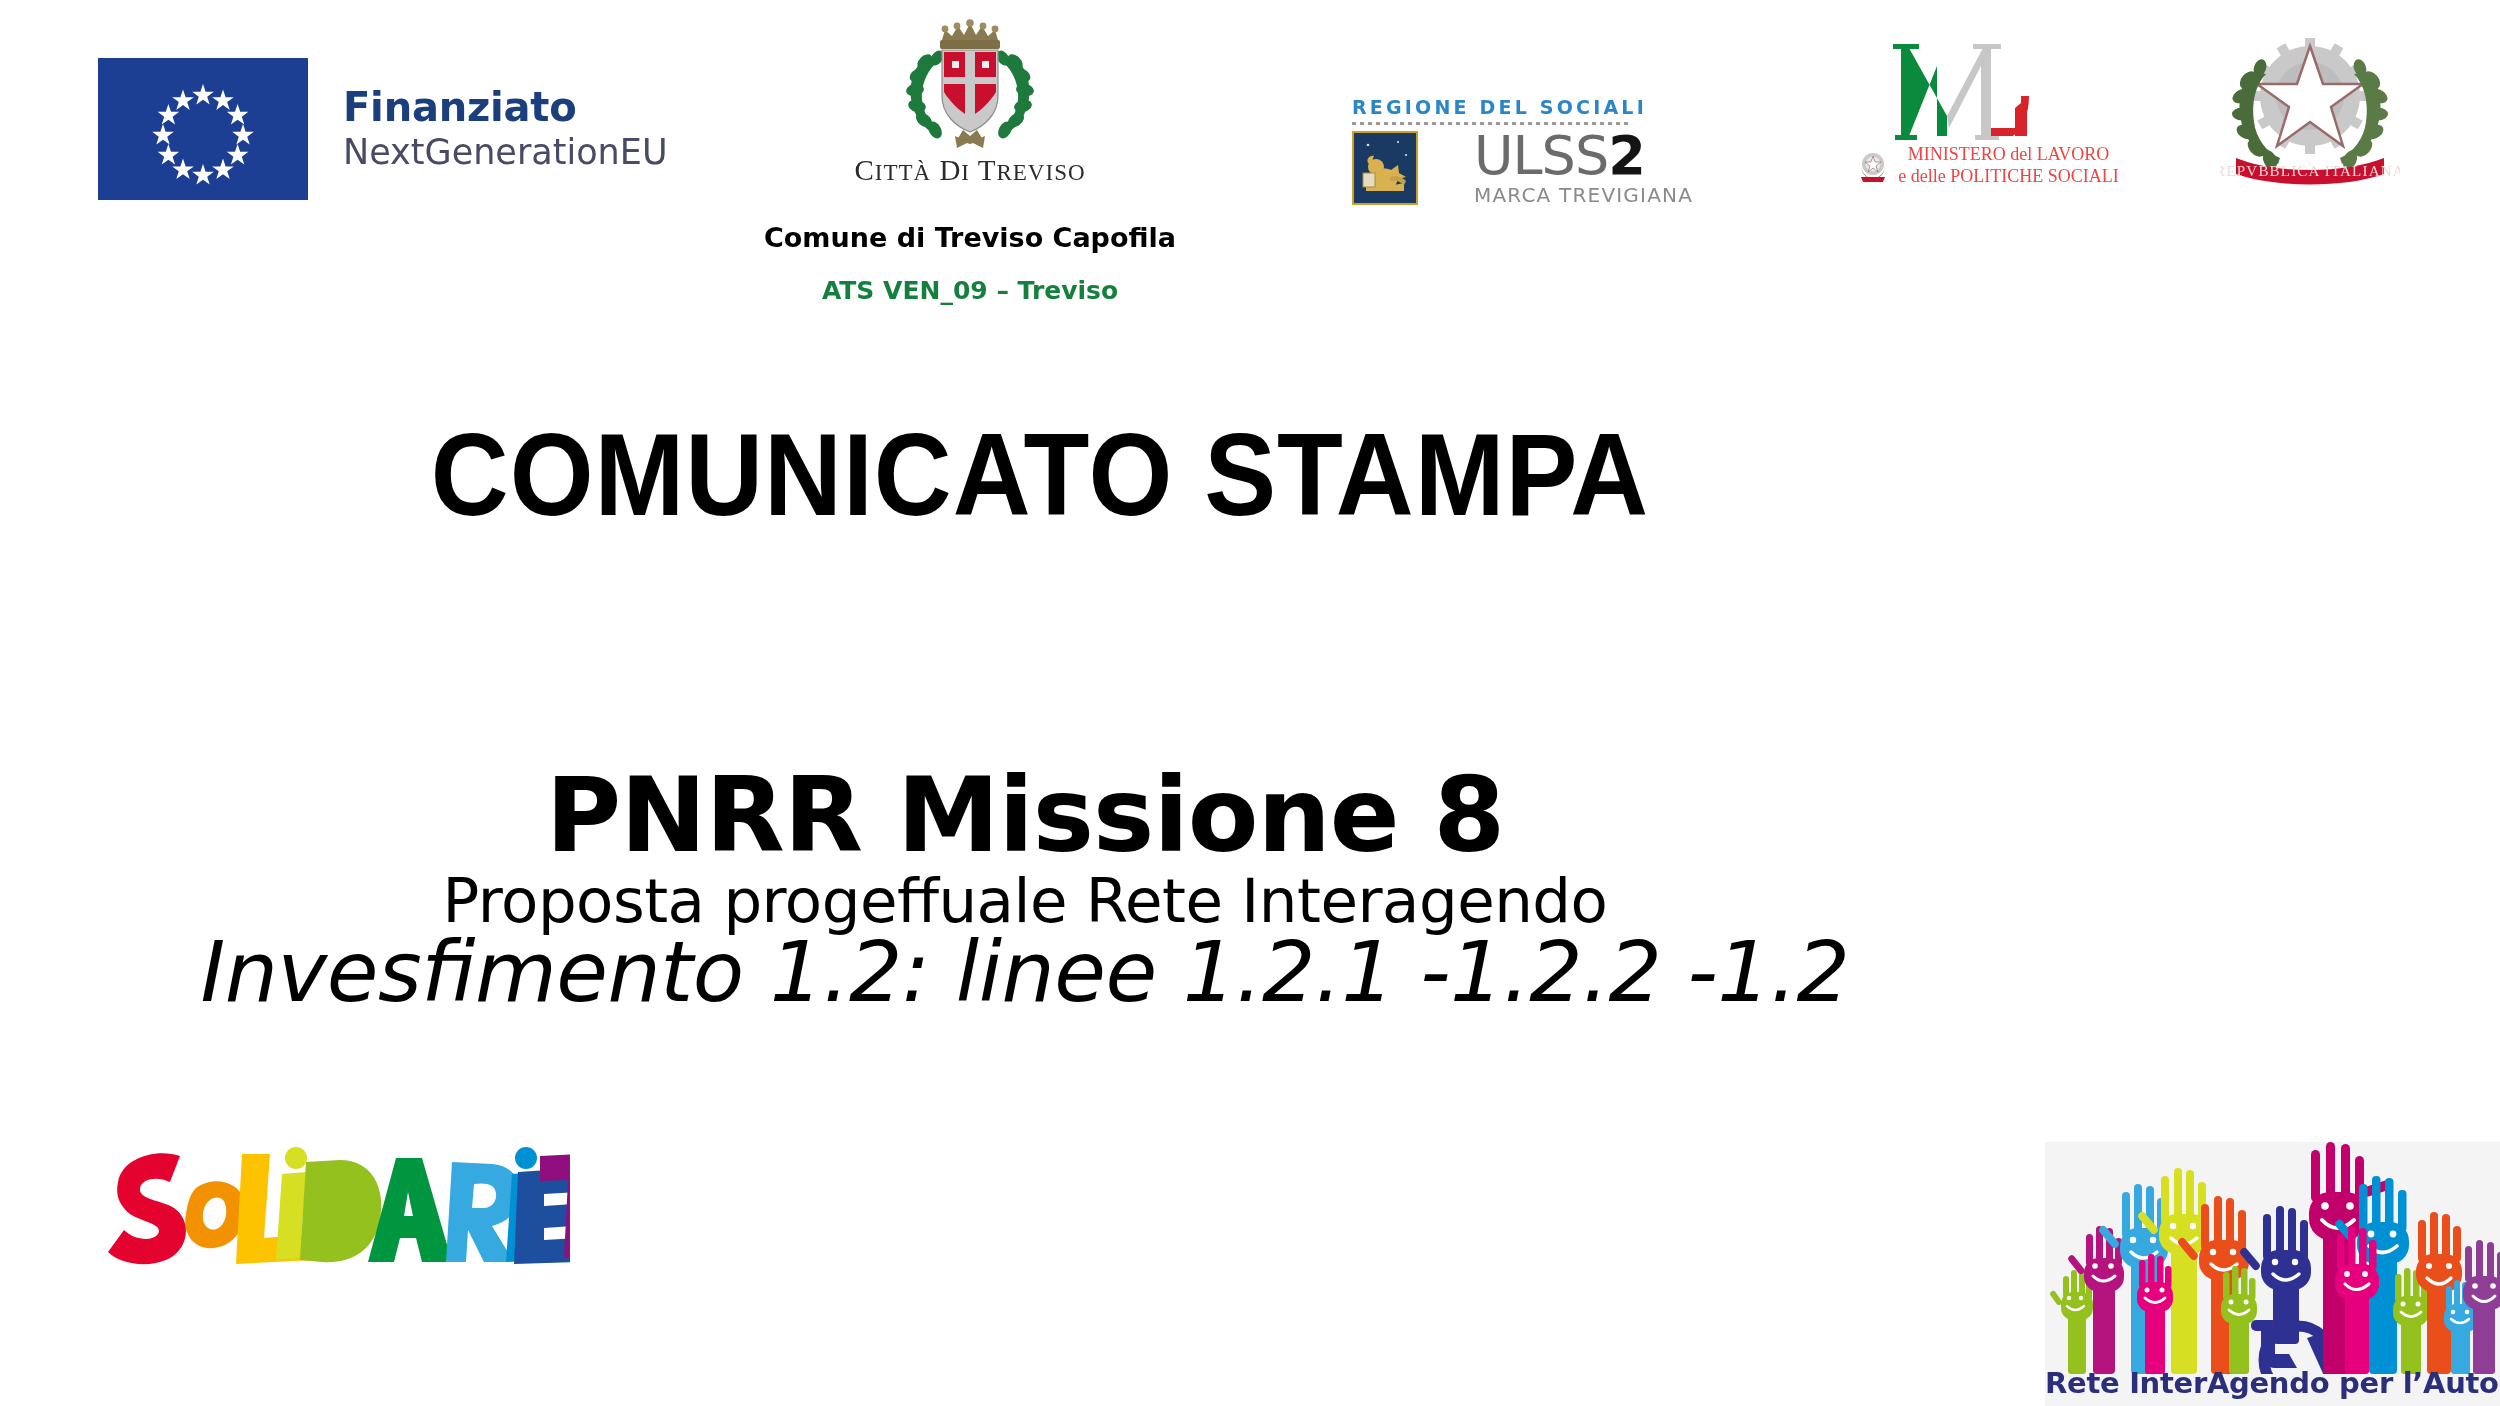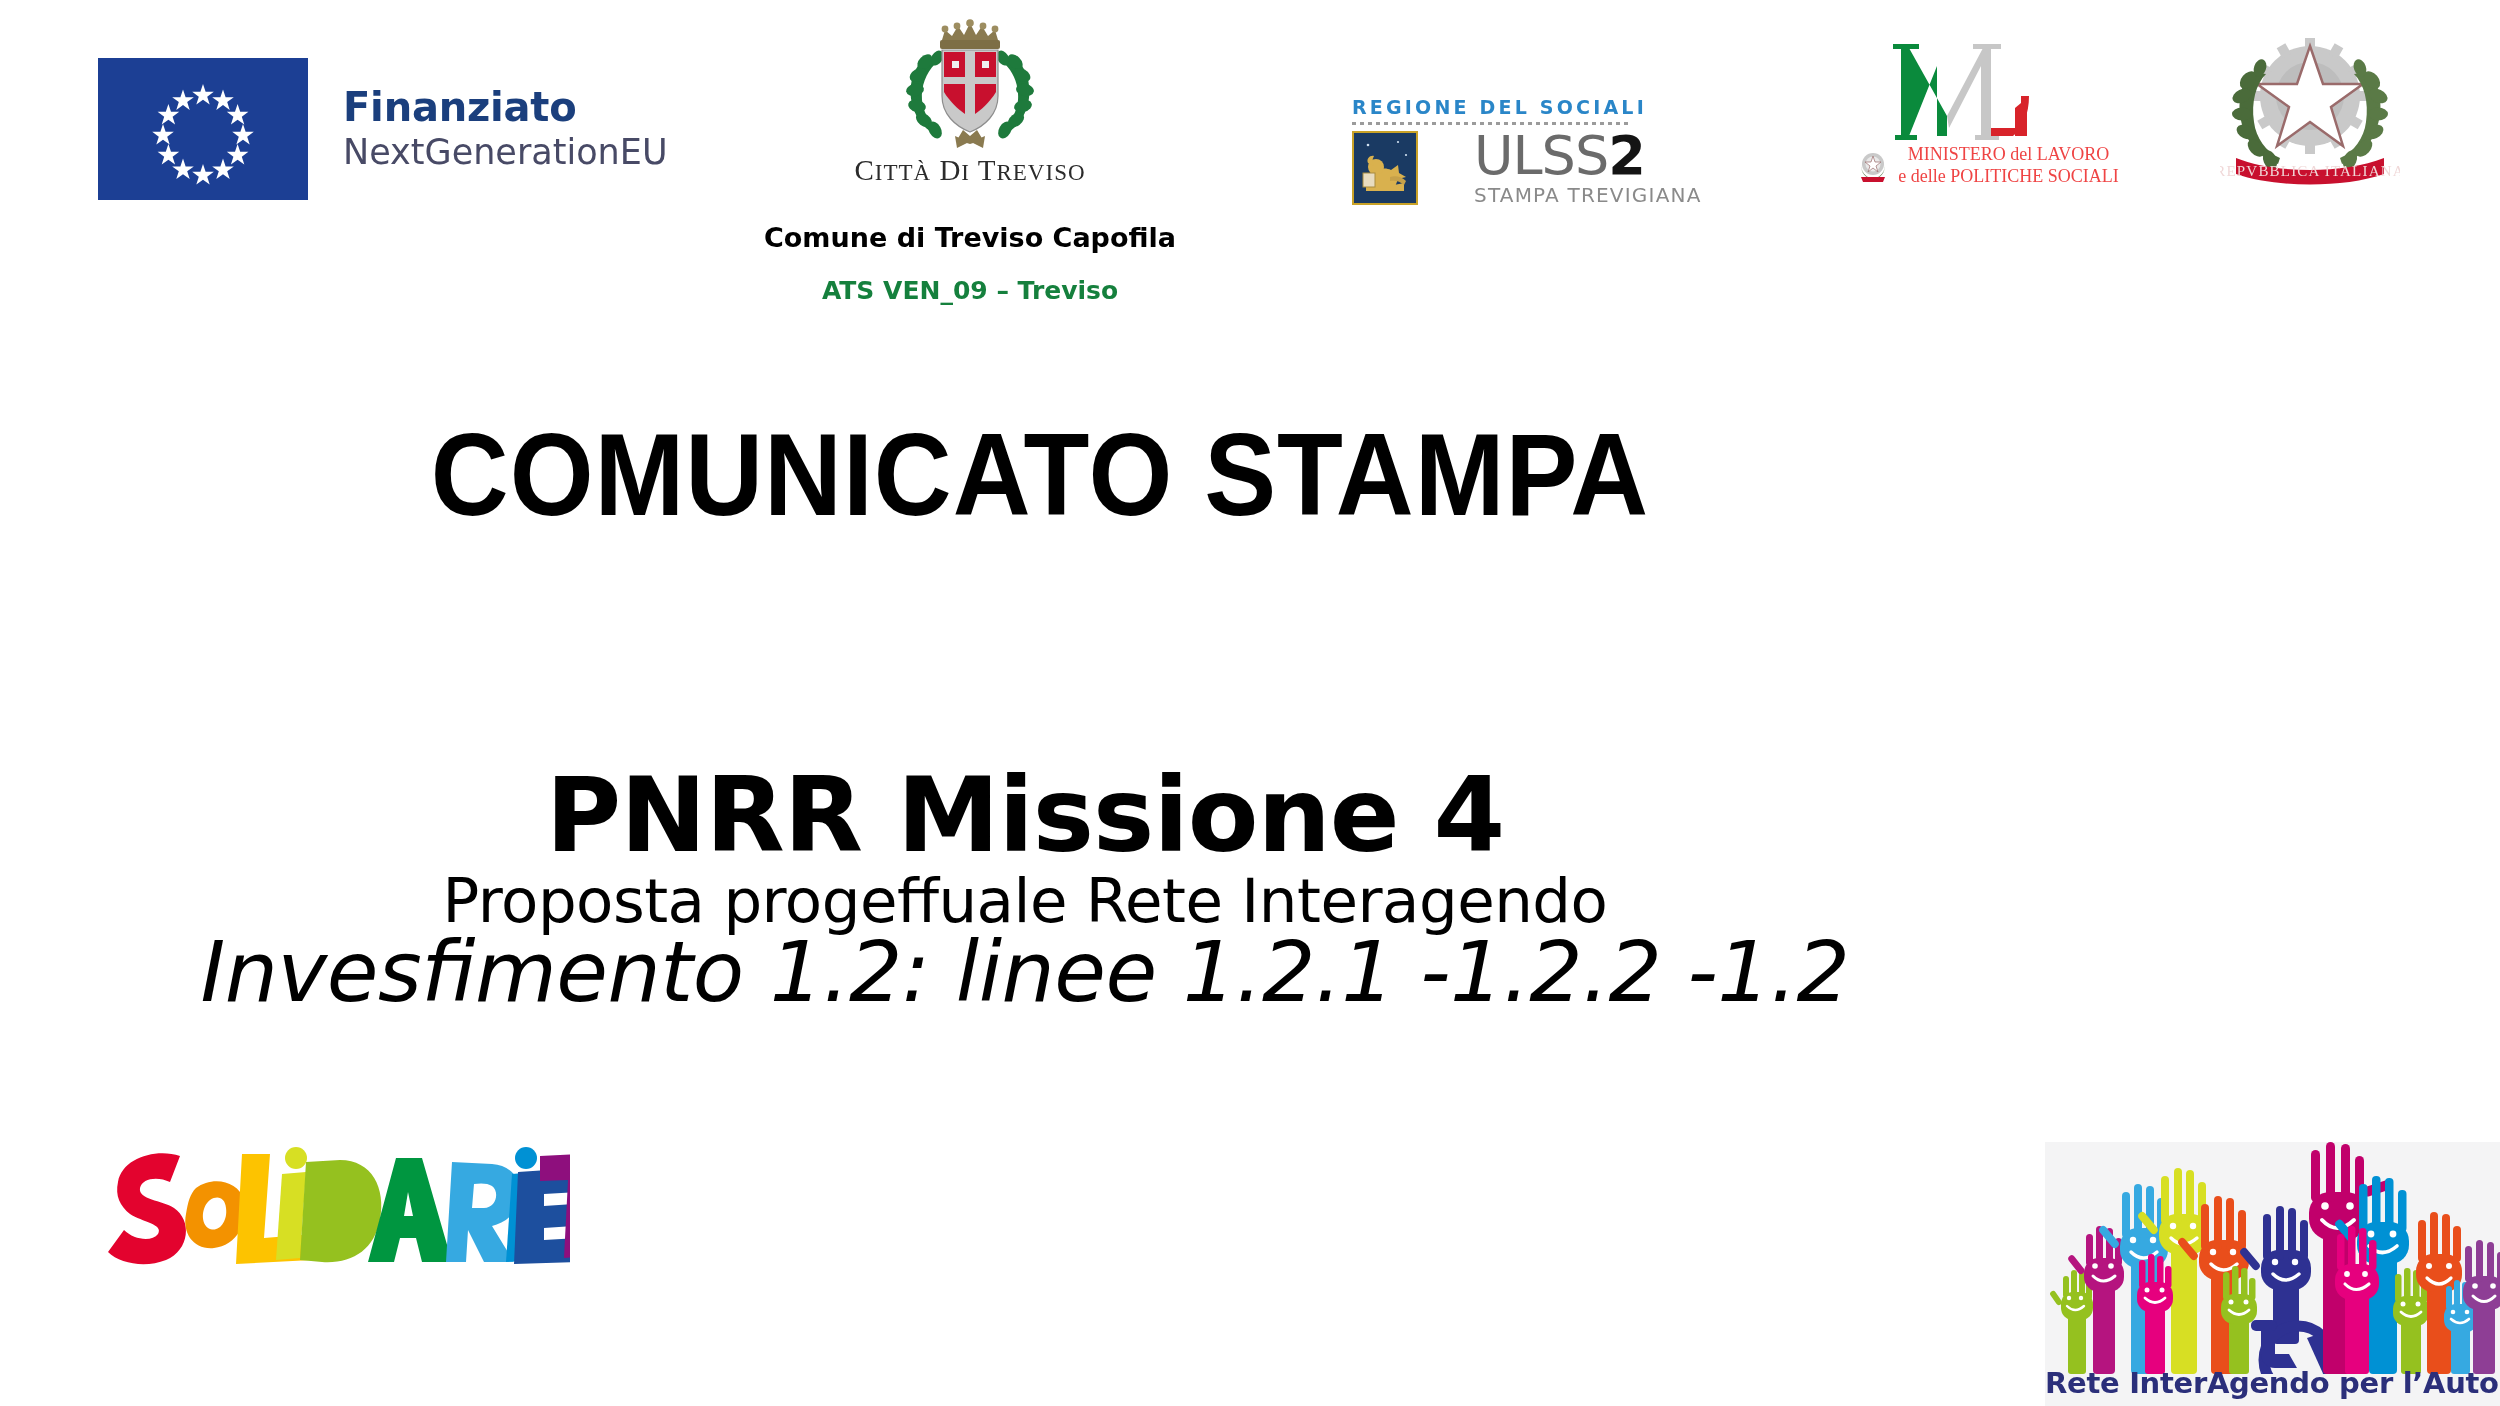--- a/index.html
+++ b/index.html
@@ -416,21 +416,21 @@
               <path d="M14 30 C12 26 16 22 20 23 C18 26 18 30 20 33 Z"></path>
             </g>
             <rect x="9" y="40" width="12" height="14" fill="#e8dcc0" stroke="#a98c3f" stroke-width="1"></rect>
             <g fill="#c6a14a">
               <path d="M36 44 C42 42 48 44 52 48 L50 52 C46 48 41 47 36 48 Z"></path>
             </g>
           </svg>
         </div>
         <div class="ulss-right">
           <div class="ulss-word"><span>ULSS</span><span class="num">2</span></div>
-          <div class="ulss-marca">STAMPA TREVIGIANA</div>
+          <div class="ulss-marca">MARCA TREVIGIANA</div>
         </div>
       </div>
     </div>
 
     <div class="ml-logo">
       <svg class="ml-mark" width="200" height="106" viewBox="0 0 200 106">
 
         <path d="M14 100 L14 12 L22 12 L60 80 L60 100 L50 100 L50 30 L22 100 Z" fill="#0a8a3c"></path>
         <rect x="6" y="8" width="26" height="5" fill="#0a8a3c"></rect>
         <rect x="8" y="99" width="22" height="5" fill="#0a8a3c"></rect>
@@ -510,21 +510,21 @@
         <path d="M16 136 C56 152 124 152 164 136 L164 152 C124 166 56 166 16 152 Z" fill="#c8102e"></path>
         <text x="90" y="154" text-anchor="middle" font-family="Liberation Serif, serif" font-size="15" fill="#f0d8d8" letter-spacing="1.2">REPVBBLICA ITALIANA</text>
       </svg>
     </div>
 
   </div>
 
   <div class="press-title">COMUNICATO STAMPA</div>
 
   <div class="pnrr-block">
-    <div class="pnrr-heading">PNRR Missione 4</div>
+    <div class="pnrr-heading">PNRR Missione 8</div>
     <div class="pnrr-sub1">Proposta progeﬀuale Rete Interagendo</div>
     <div class="pnrr-sub2">Invesﬁmento 1.2: linee 1.2.1 -1.2.2 -1.2</div>
   </div>
 
   <div class="solidarieta-logo">
     <svg width="470" height="140" viewBox="0 0 470 140">
 
       <path d="M18 44 C22 20 56 10 80 18 L70 44 C58 38 42 40 40 50 C38 62 62 62 74 70 C92 82 90 112 66 122 C46 130 20 126 8 114 L24 92 C34 102 52 104 58 96 C64 86 42 84 30 76 C20 68 15 58 18 44 Z" fill="#e3032e"></path>
 
       <path d="M96 50 C112 38 138 42 144 62 C150 84 136 108 114 110 C94 112 82 96 86 76 C88 64 90 56 96 50 Z

